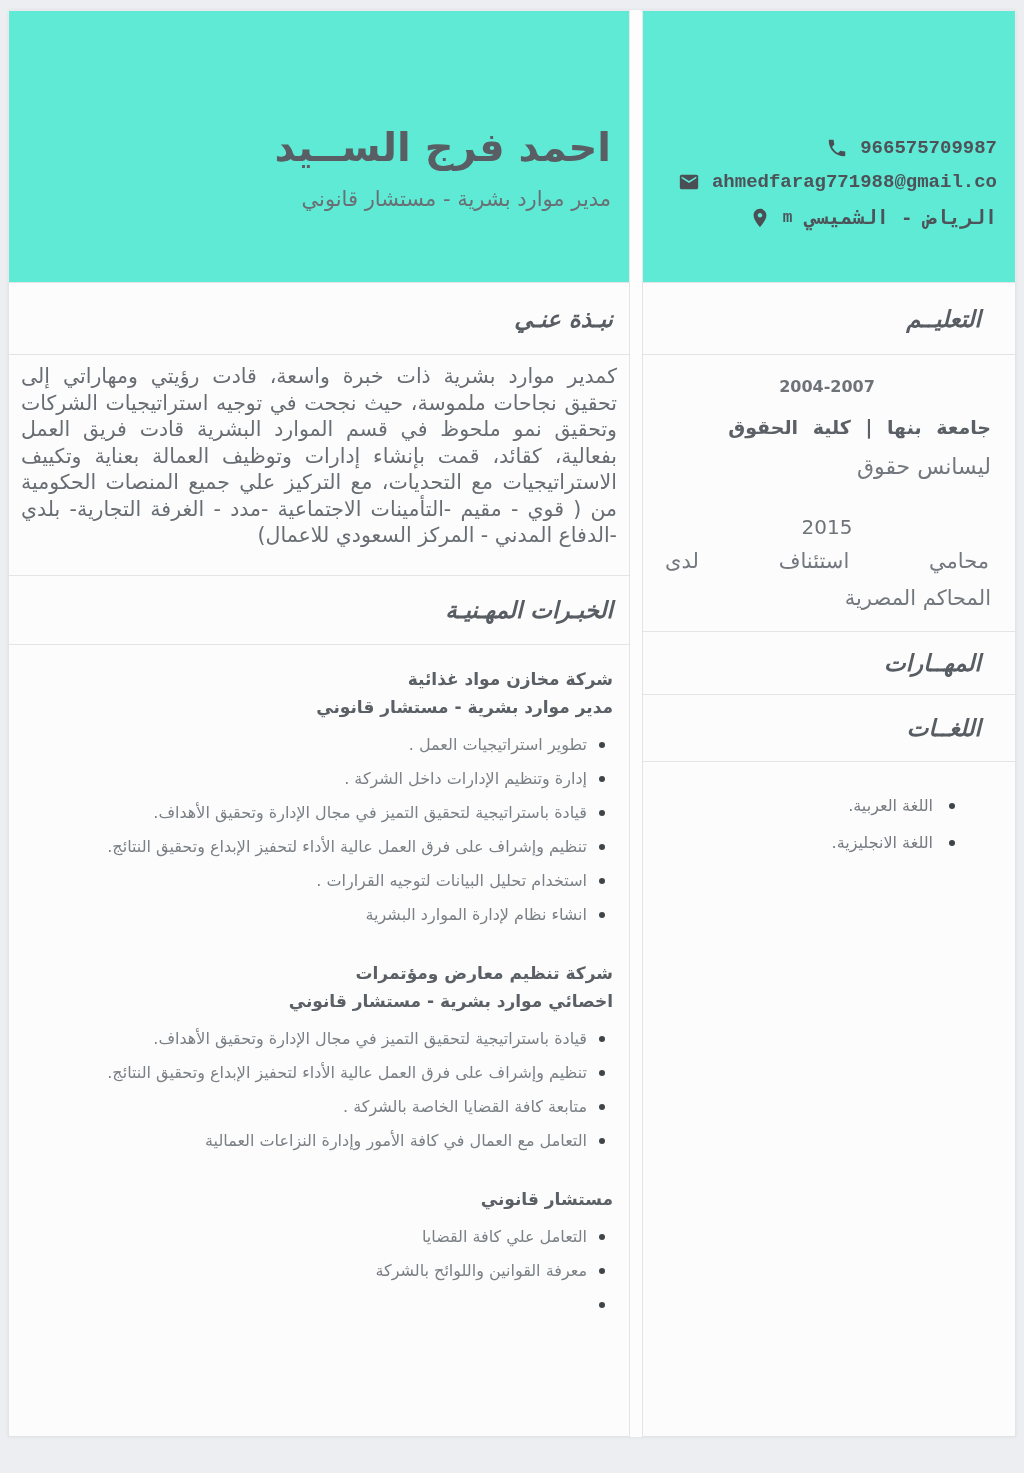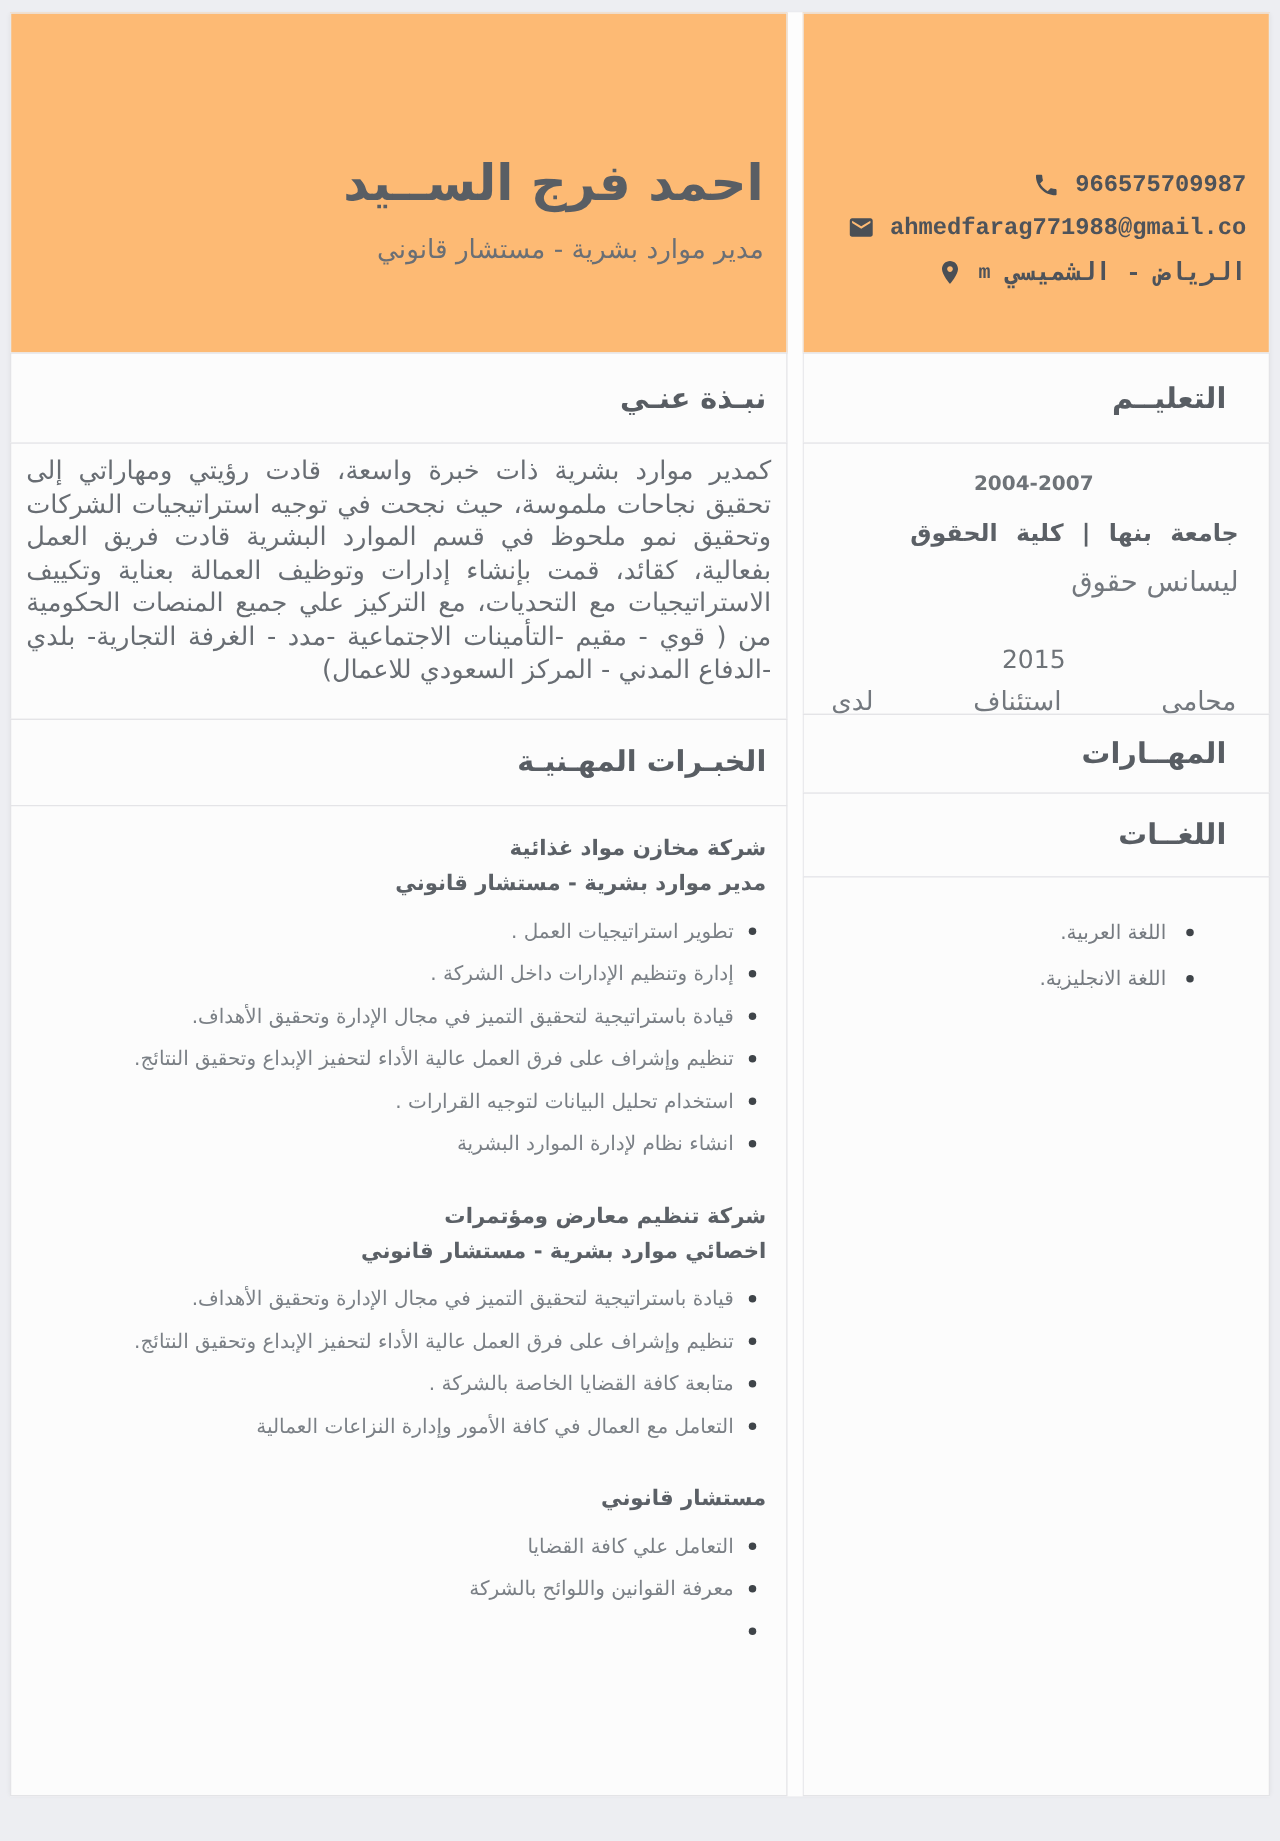--- a/index.html
+++ b/index.html
@@ -16,21 +16,21 @@
     display:flex; flex-direction:row;
     box-shadow:0 0 4px rgba(0,0,0,0.06);
   }
   
   .sidebar { width:374px; display:flex; flex-direction:column; }
   .colgap  { width:12px; background:#fdfdfd; }
   .main    { width:622px; display:flex; flex-direction:column; }
 
   .block { background:#fcfcfc; border:1px solid #e4e4e7; margin-top:-1px; }
   .block:first-child { margin-top:0; }
-  .hdr-block { background:#fdba74; border:1px solid #e9e9ea; }
+  .hdr-block { background:#5eead4; border:1px solid #e9e9ea; }
 
   
   .head-left { height:273px; padding:112px 18px 0 20px; text-align:right; }
   .person-name {
     font-size:40px; font-weight:bold; color:#595e64; letter-spacing:0px;
     line-height:1.2;
   }
   .person-title { margin-top:16px; font-size:21px; color:#6a6f75; }
 
   
@@ -39,21 +39,21 @@
     display:flex; flex-direction:row; align-items:center;
     justify-content:flex-start; gap:12px; margin-bottom:12px;
   }
   .contact-row .icon { width:22px; height:22px; flex:0 0 22px; }
   .contact-row .icon svg { width:22px; height:22px; display:block; }
   .contact-text { font-size:19px; font-weight:bold; color:#4e535a; direction:ltr; }
   .contact-text.ar { direction:rtl; font-size:20px; }
   .loc-m { font-size:16px; font-weight:bold; color:#4e535a; }
 
   
-  .sec-head { display:flex; align-items:center; }
+  .sec-head { display:flex; align-items:center;font-style:italic; }
   .sec-head h2 {
     width:100%; text-align:right; font-size:23px; font-weight:bold;
     color:#585d63; padding:0 16px;
   }
   .h-about { height:73px; }
   .h-exp   { height:70px; }
   .h-edu   { height:73px; }
   .h-edu h2, .h-skills h2, .h-lang h2 { padding-left:30px; padding-right:34px; }
   .h-skills{ height:64px; }
   .h-lang  { height:68px; }
@@ -74,21 +74,21 @@
   .blist li {
     position:relative; padding-right:26px; margin-bottom:14px;
     font-size:16px; color:#7b8086; line-height:20px; text-align:right;
   }
   .blist li::before {
     content:""; position:absolute; right:8px; top:7px;
     width:6px; height:6px; border-radius:50%; background:#3f4449;
   }
 
   
-  .edu-content { height:218px; padding:22px 24px 0 20px; }
+  .edu-content { height:278px; padding:22px 24px 0 20px; }
   .edu-period  { text-align:center; font-size:16px; font-weight:bold; color:#6e7378; }
   .edu-school  { margin-top:20px; text-align:right; font-size:19px; font-weight:bold;
                  color:#5b6066; word-spacing:8px; }
   .edu-degree  { margin-top:16px; text-align:right; font-size:22px; color:#73787e; }
   .edu-period2 { margin-top:36px; text-align:center; font-size:20px; color:#6e7378; }
   .edu-line1   { display:block; margin-top:10px; font-size:21px; color:#73787e;
                  text-align:justify; text-align-last:justify; padding:0 2px;font-family:Liberation Serif, serif; }
   .edu-line2   { display:block; margin-top:12px; font-size:21px; color:#73787e;
                  text-align:right; padding-left:14px; text-align-last:right; }
 

